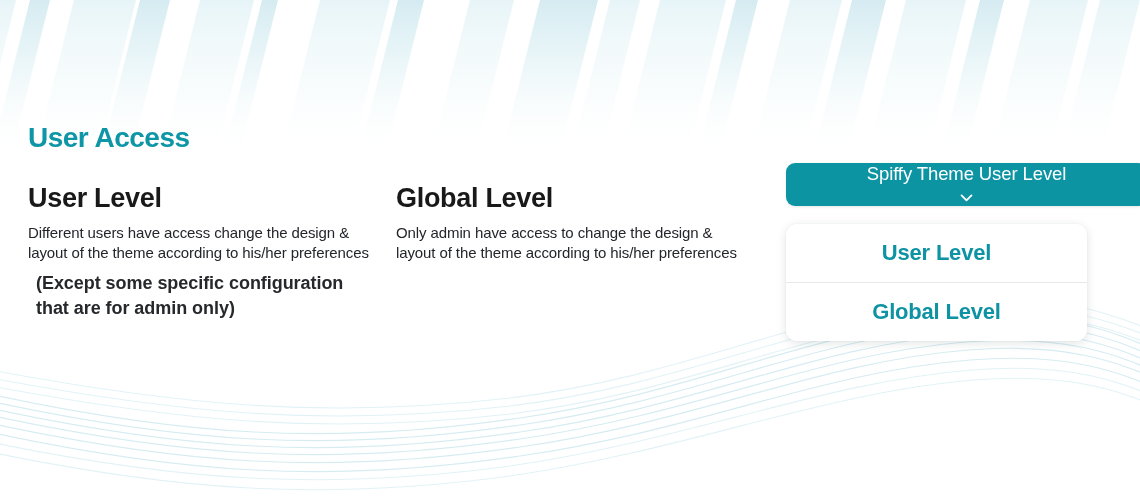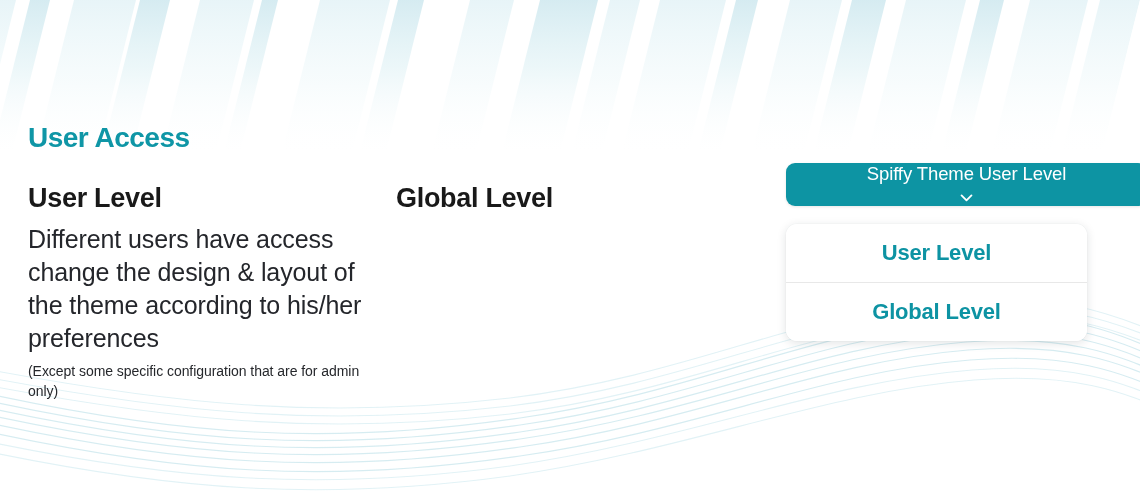--- a/index.html
+++ b/index.html
@@ -65,33 +65,34 @@
   .col-heading {
     font-size: 27px;
     font-weight: bold;
     color: #191919;
     line-height: 1.12;
     margin: 0 0 10px 0;
     letter-spacing: -0.3px;
   }
 
   .col-body {
-    font-size: 25px;
+    font-size: 15px;
     color: #24262b;
     line-height: 1.32;
     margin: 0 0 7px 0;
     letter-spacing: -0.1px;
   }
 
   .col-note {
-    font-size: 14px;
+    font-size: 18px;
     color: #26282c;
     line-height: 1.38;
-    margin: 0;
+    margin: 8px;
     letter-spacing: -0.05px;
+    font-weight: bold;
   }
 
   
   .dropdown {
     position: absolute;
     left: 786px;
     top: 163px;
     width: 301px;
   }
 
@@ -221,20 +222,21 @@
     <h1 class="page-title">User Access</h1>
 
     <div class="column col-1">
       <h2 class="col-heading">User Level</h2>
       <p class="col-body">Different users have access change the design &amp; layout of the theme according to his/her preferences</p>
       <p class="col-note">(Except some specific configuration that are for admin only)</p>
     </div>
 
     <div class="column col-2">
       <h2 class="col-heading">Global Level</h2>
+      <p class="col-body">Only admin have access to change the design &amp; layout of the theme according to his/her preferences</p>
     </div>
 
     <div class="dropdown">
 
       <div class="dropdown-toggle">
         <span class="dropdown-toggle-label">Spiffy Theme User Level</span>
         <svg class="chevron-icon" viewBox="0 0 24 24" fill="none" stroke="#ffffff" stroke-width="2.6" stroke-linecap="round" stroke-linejoin="round">
           <polyline points="5,9 12,16 19,9"></polyline>
         </svg>
       </div>

